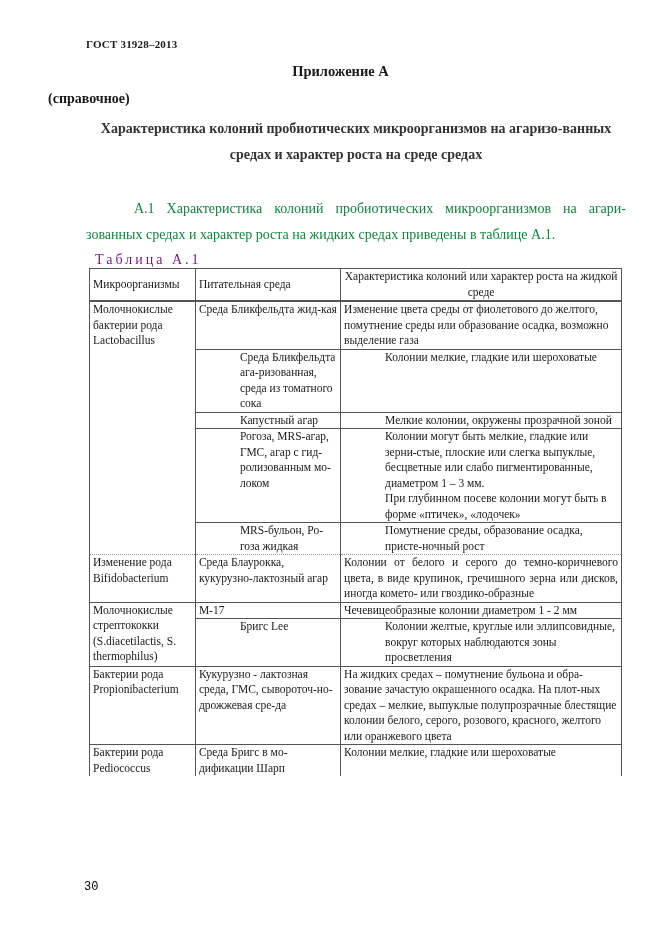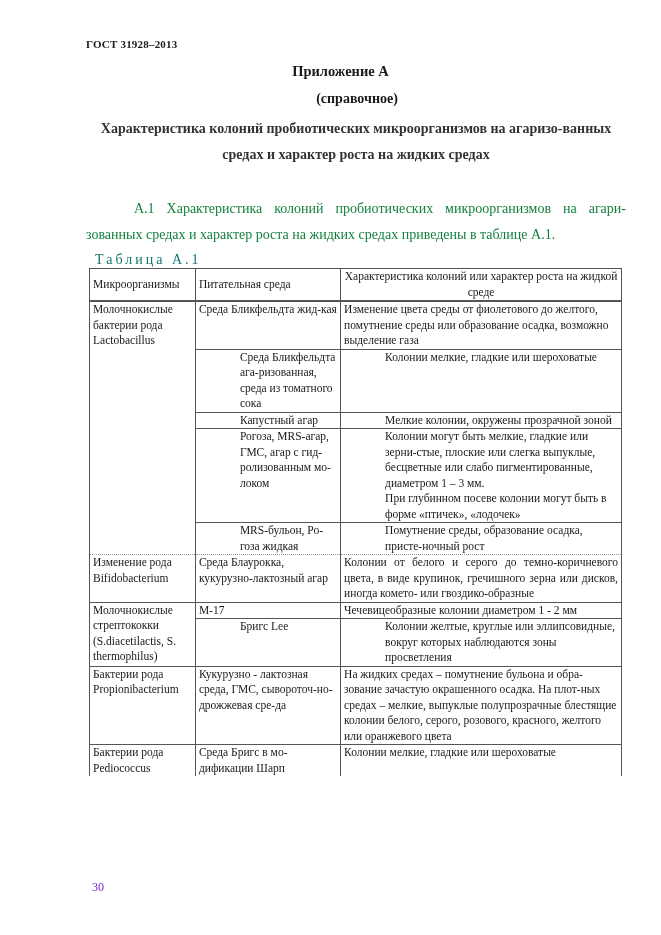--- a/index.html
+++ b/index.html
@@ -1,49 +1,49 @@
 <!DOCTYPE html>
 <html><head>
 <meta charset="utf-8">
 <style>
   html, body { margin: 0; padding: 0; background: #ffffff; }
   body { width: 661px; height: 935px; position: relative; overflow: hidden;
          font-family: "Liberation Serif", "DejaVu Serif", serif; color: #1a1a1a; }
   .std-code { position: absolute; left: 86px; top: 38px; font-size: 11px; font-weight: bold; letter-spacing: 0.2px; }
   .appendix-title { position: absolute; left: 0; width: 661px; top: 63px; text-align: center; padding-left: 20px; box-sizing: border-box;
                     font-size: 14.5px; font-weight: bold; }
-  .appendix-sub { position: absolute; left: 0; width: 592px; top: 91px; text-align: center; padding-left: 48px; box-sizing: border-box;
-                  font-size: 14px; font-weight: bold; margin-left: 37px; }
+  .appendix-sub { position: absolute; left: 0; width: 592px; top: 91px; text-align: left; padding-left: 48px; box-sizing: border-box;
+                  font-size: 14px; font-weight: bold; }
   .appendix-heading { position: absolute; left: 86px; width: 540px; top: 116px; text-align: center;
                       font-size: 14px; font-weight: bold; line-height: 26px; color: #333; }
   .intro { position: absolute; left: 86px; width: 540px; top: 196px; font-size: 14px; line-height: 26px; color: #15803d; text-align: justify; }
   .intro .indent { display: inline-block; width: 48px; }
-  .table-caption { position: absolute; left: 95px; top: 252px; font-size: 14px; letter-spacing: 3px; color: #0f766e; }
+  .table-caption { position: absolute; left: 95px; top: 252px; font-size: 14px; letter-spacing: 3px; color: #701a75; }
 
   table.main { position: absolute; left: 89px; top: 268px; width: 533px; border-collapse: collapse;
                font-size: 11.5px; line-height: 15.5px; color: #1a1a1a; }
   table.main td, table.main th { vertical-align: top; padding: 0 3px; border-left: 1px solid #555; border-right: 1px solid #555; }
   table.main th { font-weight: normal; border-top: 1px solid #555; border-bottom: 2px solid #555; text-align: left; vertical-align: middle; height: 30px; }
   table.main th.c3 { text-align: center; }
   td.c1, th.c1 { width: 105px; }
   td.c2, th.c2 { width: 110px; }
   td.c3, th.c3 { width: 300px; margin-top: 32px; }
   tr.sep td { border-top: 1px solid #555; }
   tr.sep-light td.c2, tr.sep-light td.c3 { border-top: 1px solid #555; padding-left: 44px; }
   tr.dotted td { border-top: 1px dotted #999; }
   td.justify { text-align: justify; }
-  .page-num { position: absolute; left: 92px; top: 880px; font-size: 12px; font-family: Liberation Serif, serif; color: #6d28d9; }
+  .page-num { position: absolute; left: 84px; top: 880px; font-size: 12px; font-family: Liberation Mono, monospace; color: #000000; }
 </style>
 </head>
 <body>
 
 <div class="std-code">ГОСТ 31928–2013</div>
 <div class="appendix-title">Приложение А</div>
 <div class="appendix-sub">(справочное)</div>
-<div class="appendix-heading">Характеристика колоний пробиотических микроорганизмов на агаризо-ванных средах и характер роста на жидких средах</div>
+<div class="appendix-heading">Характеристика колоний пробиотических микроорганизмов на агаризо-ванных средах и характер роста на среде средах</div>
 
 <div class="intro"><span class="indent"></span><span>А.1 Характеристика колоний пробиотических микроорганизмов на агари-зованных средах и характер роста на жидких средах приведены в таблице А.1.</span></div>
 
 <div class="table-caption">Таблица А.1</div>
 
 <table class="main">
   <thead>
     <tr>
       <th class="c1">Микроорганизмы</th>
       <th class="c2">Питательная среда</th>

